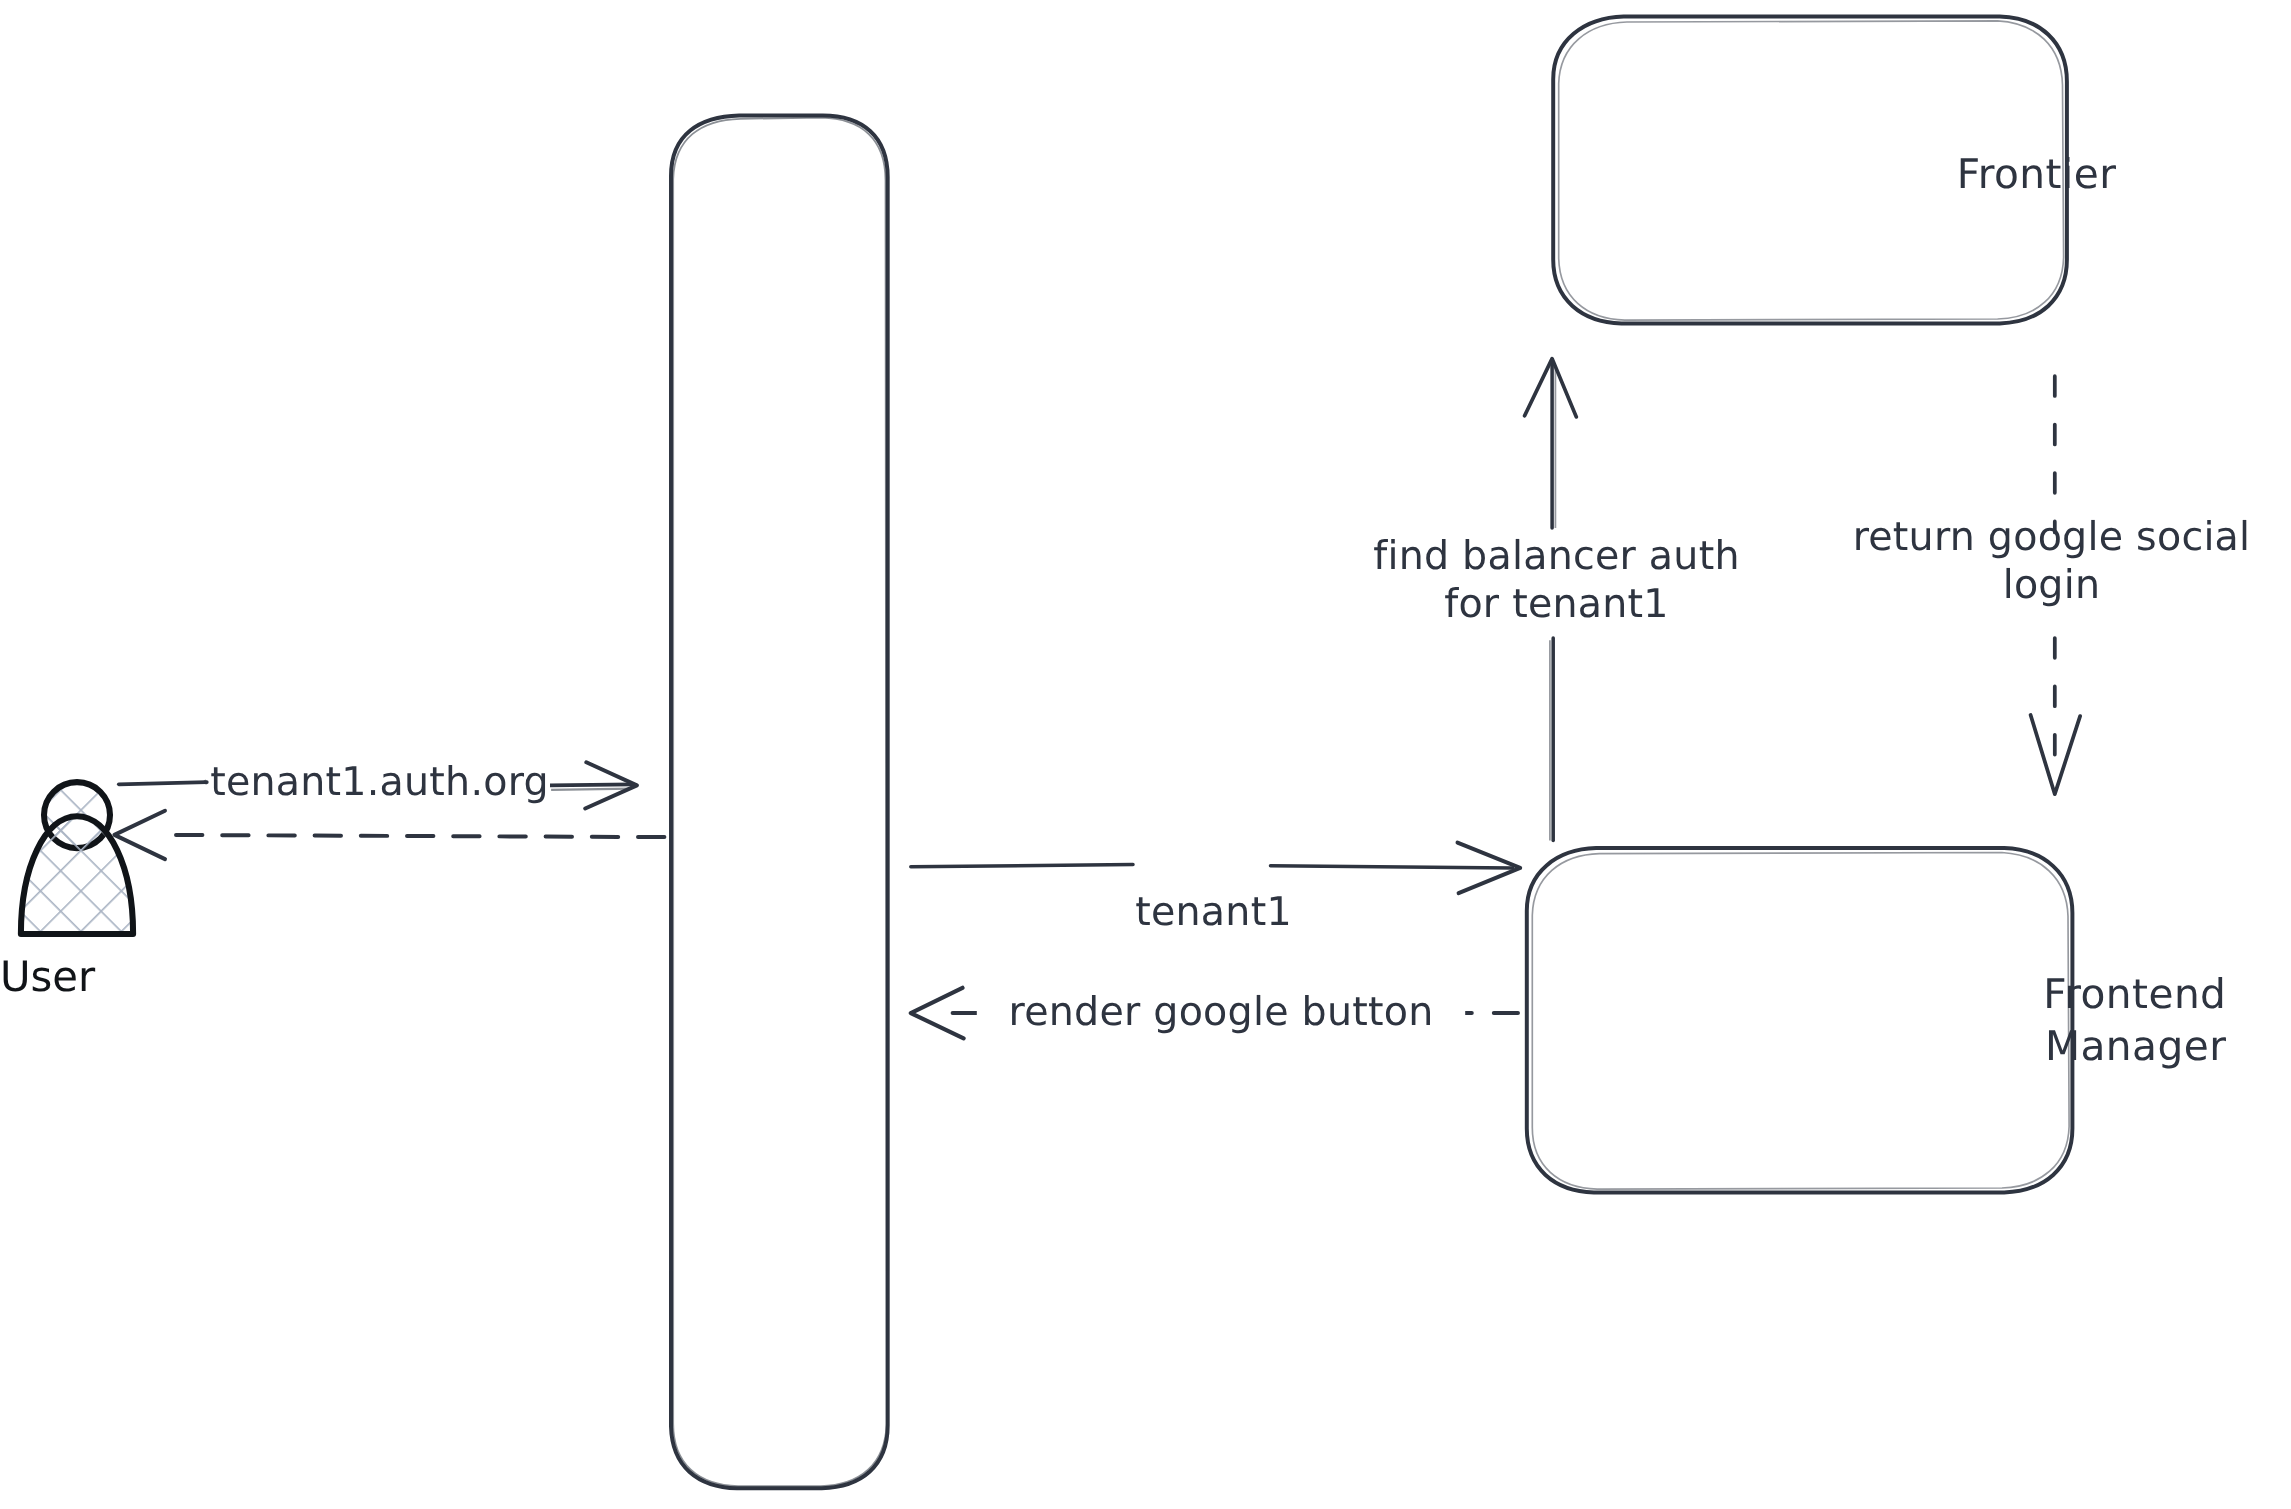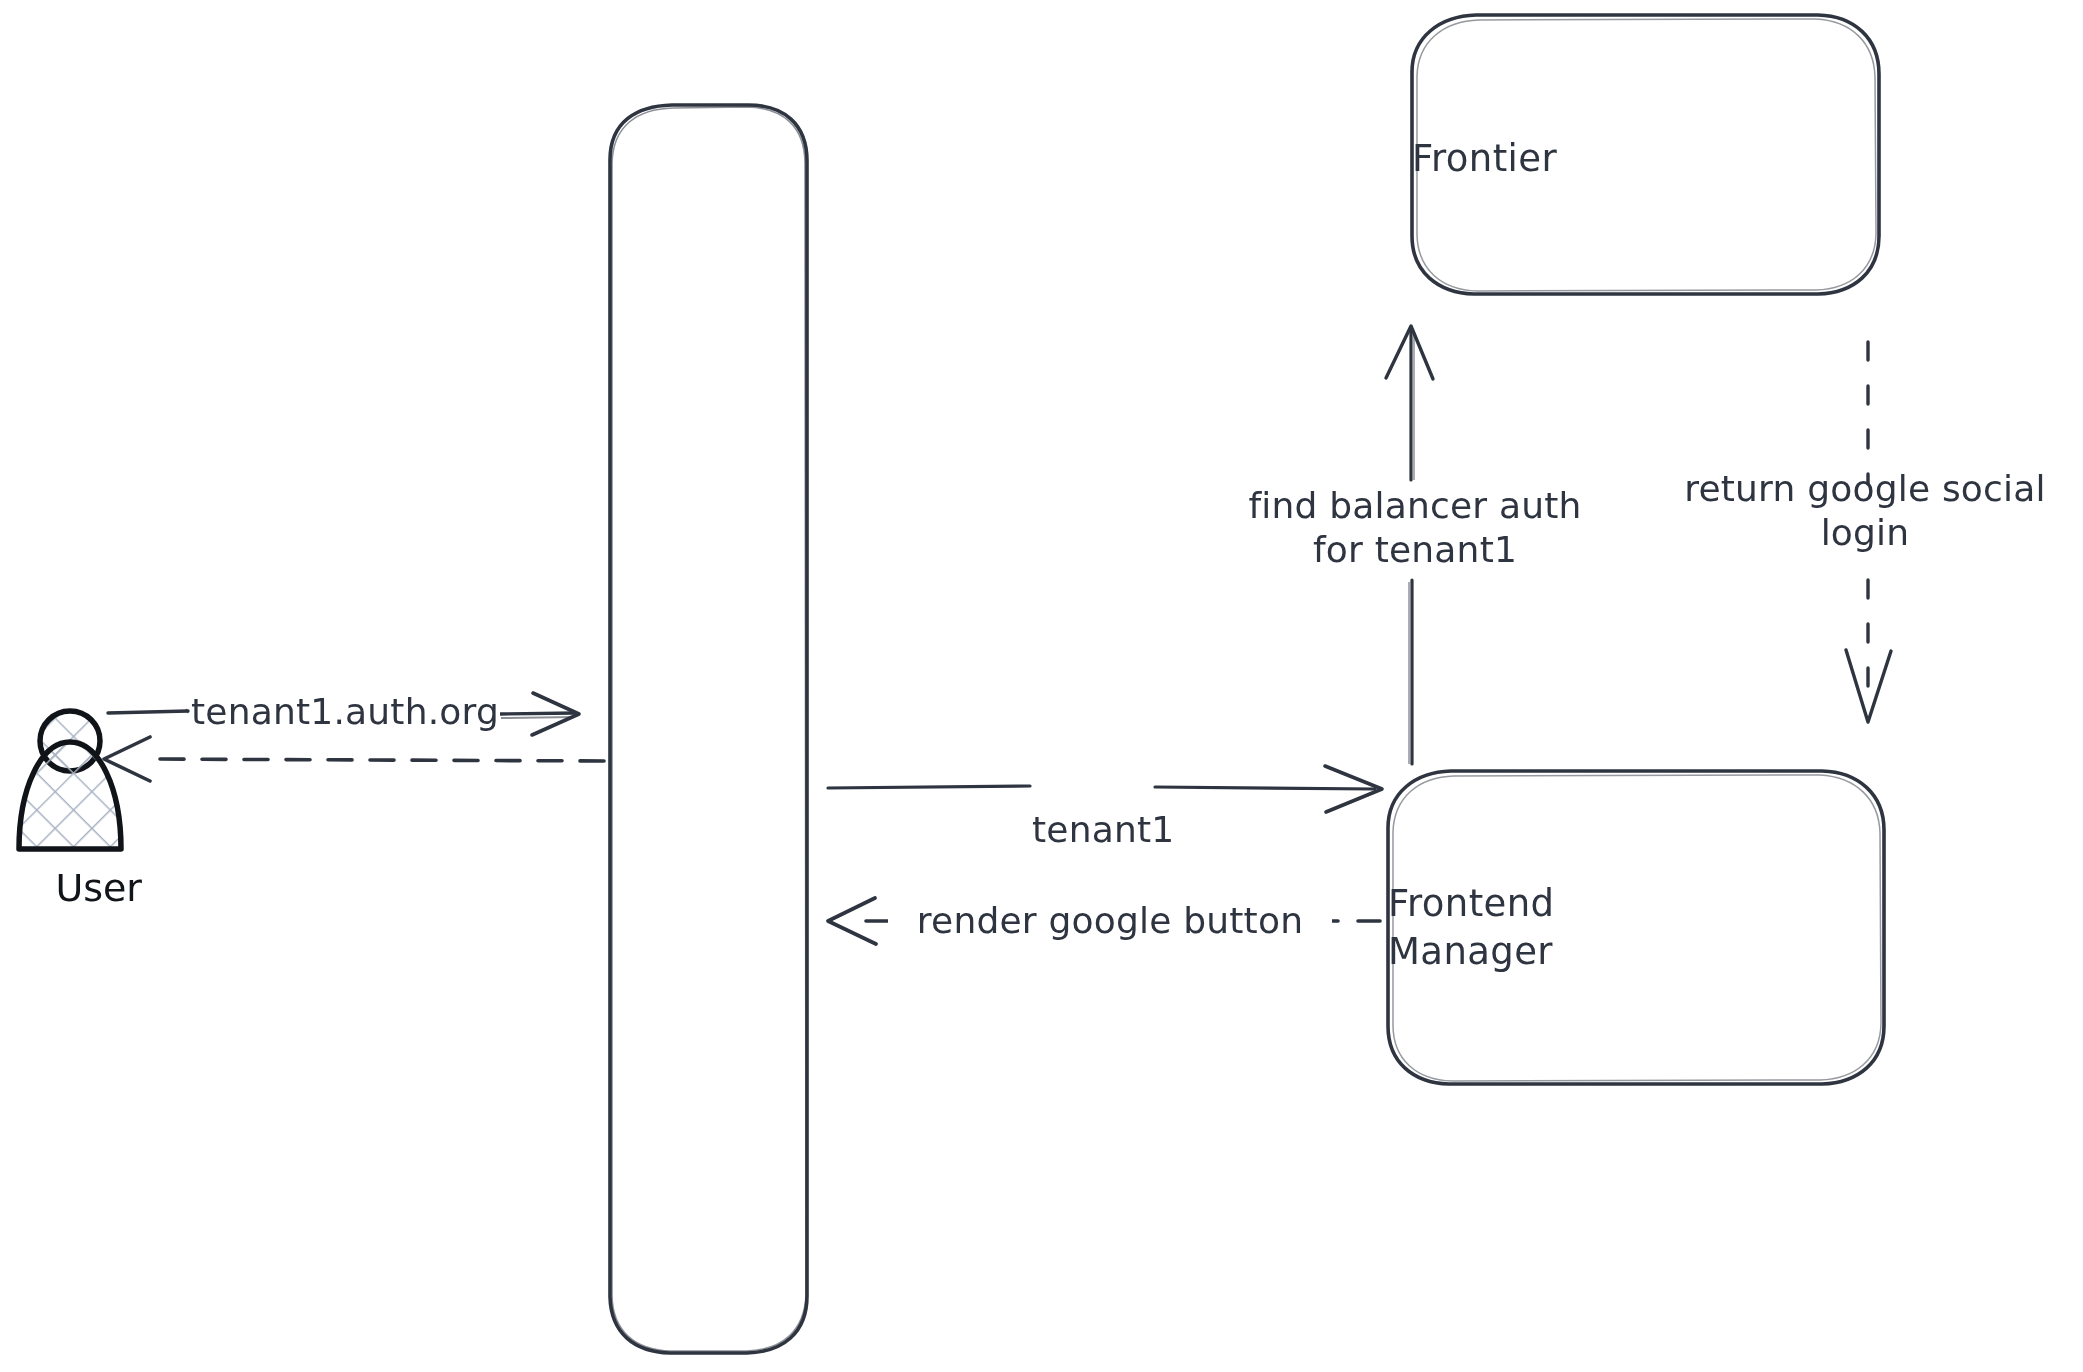--- a/index.html
+++ b/index.html
@@ -6,43 +6,44 @@
   body{width:2083px;height:1372px;overflow:hidden;
        font-family:"DejaVu Sans", sans-serif;}
   #stage{position:relative;width:2083px;height:1372px;background:#fff;}
   svg#canvas{position:absolute;left:0;top:0;width:2083px;height:1372px;}
   .nodelabel{
     position:absolute;
     color:#2e3440;
     font-family:"DejaVu Sans", sans-serif;
     font-size:37px;
     line-height:1.30;
-    text-align:left;
+    text-align:right;
     white-space:pre;
     letter-spacing:0.4px;
     pointer-events:none;
+    margin-left:44px;
   }
   .edgelabel{
     position:absolute;
     color:#2e3440;
     font-family:"DejaVu Sans", sans-serif;
     font-size:36px;
     line-height:1.22;
     text-align:center;
     white-space:pre;
     letter-spacing:0.2px;
     background:#ffffff;
     pointer-events:none;
   }
   .actorlabel{
     position:absolute;
     color:#111418;
     font-family:"DejaVu Sans", sans-serif;
     font-size:38px;
-    text-align:right;
+    text-align:left;
     white-space:pre;
   }
 </style>
 </head>
 <body>
 
 <div id="stage">
 
   <svg id="canvas" viewBox="0 0 2083 1372">
     <defs>

